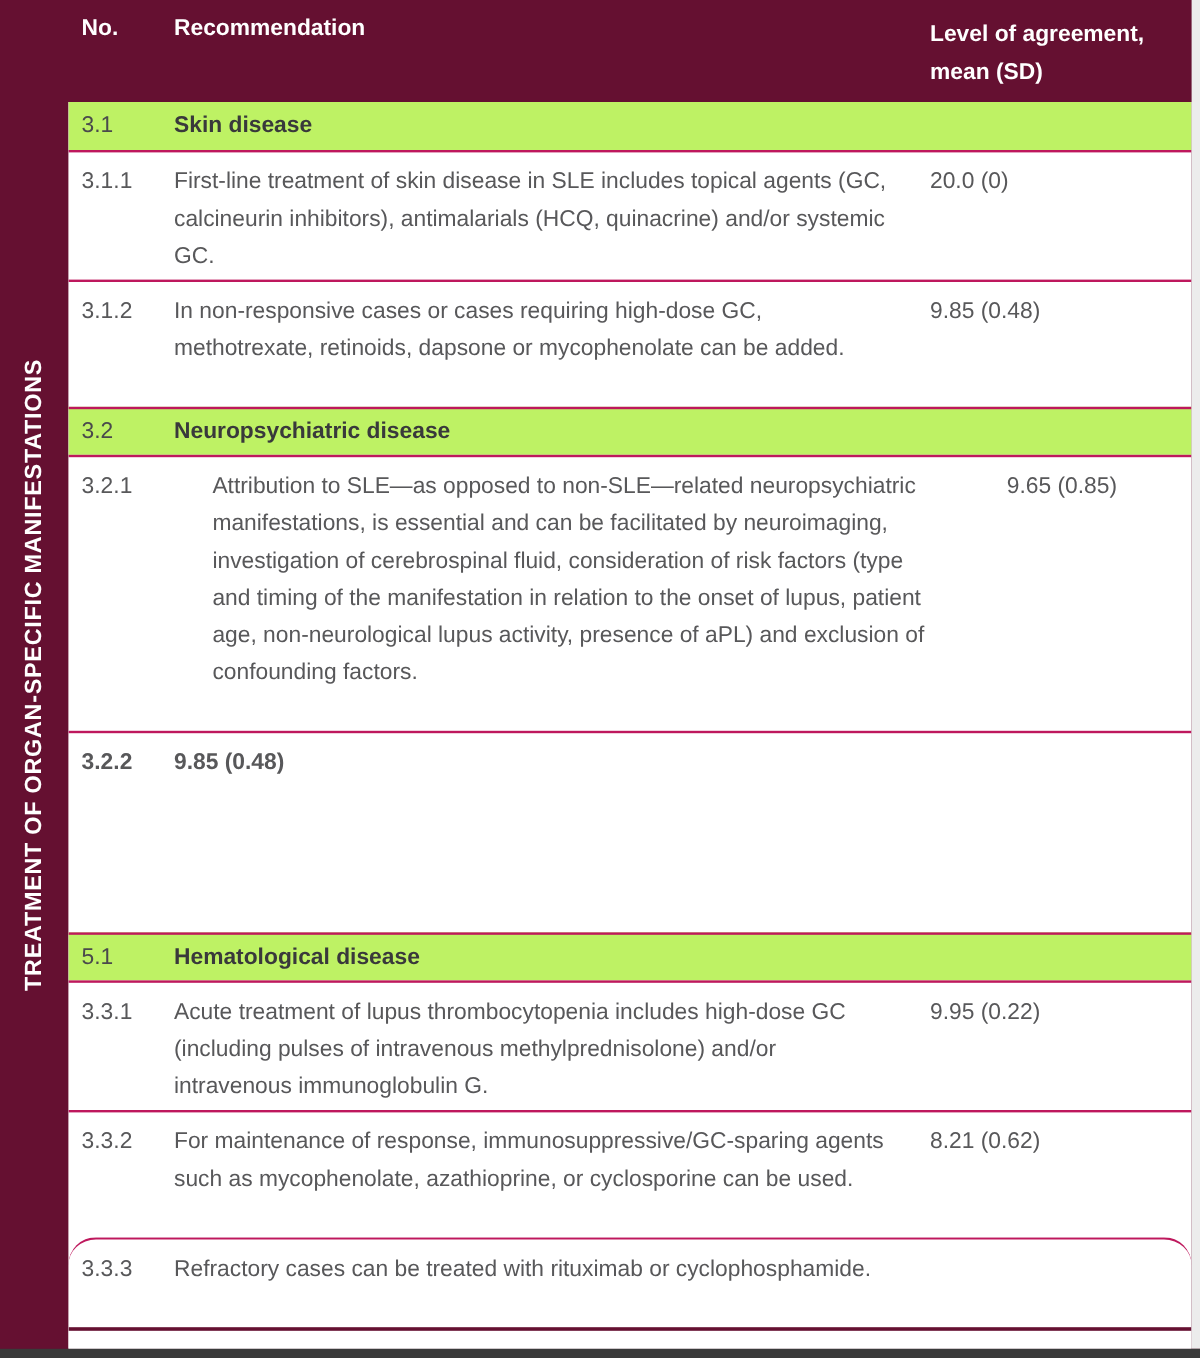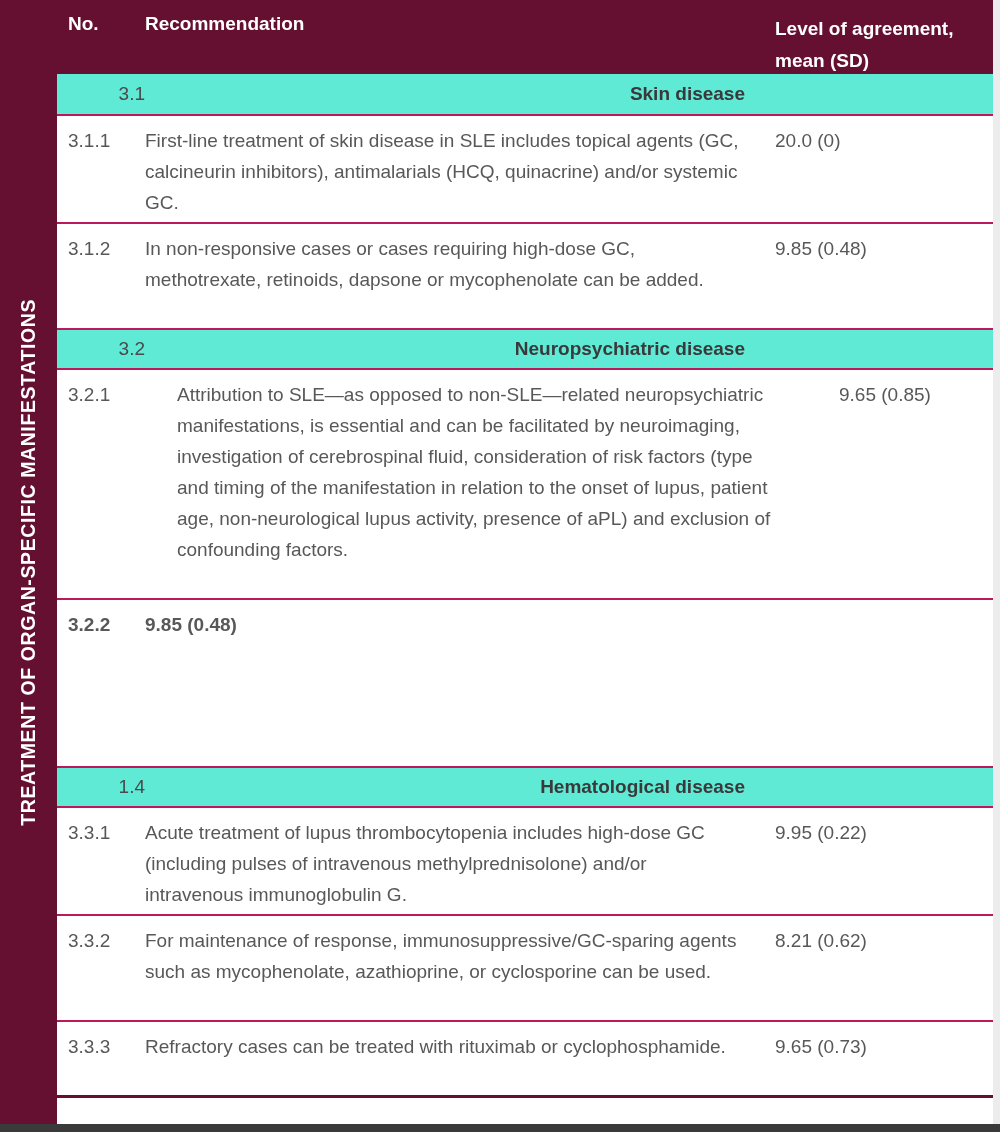--- a/index.html
+++ b/index.html
@@ -60,21 +60,21 @@
     flex-direction: column;
   }
 
   .grid-cols {
     display: grid;
     grid-template-columns: 88px 630px 1fr;
   }
 
   
   .thead {
-    height: 74px;
+    height: 85px;
     padding-top: 13px;
     color: #ffffff;
     font-weight: 700;
     font-size: 19px;
   }
   .thead .cell-no { padding-left: 11px; }
   .agr-head { line-height: 32px; padding-right: 8px; }
 
   
   .tbody {
@@ -93,28 +93,27 @@
 
   .row.item {
     padding-top: 9px;
     padding-bottom: 4px;
     line-height: 31px;
     color: #58585a;
   }
   .row.item.lines-3 { min-height: 106px; }
   .row.item.lines-7 { min-height: 230px; gap: 32px; }
   .row.item.lines-5 { min-height: 168px; font-weight: bold; }
-  .row.item.lines-2 { min-height: 75px; }
+  .row.item.lines-2 { min-height: 75px; border-radius: 23px; }
 
   .row.section {
     min-height: 40px;
-    background: #5eead4;
+    background: #bef264;
     align-items: center;
     color: #4a4a4c;
-    text-align: right;
   }
   .row.section .cell-rec {
     font-weight: 700;
     color: #39393b;
   }
 
   .bottom-rule {
     border-top: 3px solid #651031;
     flex: 1;
     background: #ffffff;
@@ -173,41 +172,40 @@
           <div class="cell-rec">Attribution to SLE—as opposed to non-SLE—related neuropsychiatric manifestations, is essential and can be facilitated by neuroimaging, investigation of cerebrospinal fluid, consideration of risk factors (type and timing of the manifestation in relation to the onset of lupus, patient age, non-neurological lupus activity, presence of aPL) and exclusion of confounding factors.</div>
           <div class="cell-agr">9.65 (0.85)</div>
         </div>
 
         <div class="row item lines-5 grid-cols">
           <div class="cell-no">3.2.2</div>
           <div class="cell-agr">9.85 (0.48)</div>
         </div>
 
         <div class="row section grid-cols">
-          <div class="cell-no">1.4</div>
+          <div class="cell-no">5.1</div>
           <div class="cell-rec">Hematological disease</div>
           <div class="cell-agr"></div>
         </div>
 
         <div class="row item lines-3 grid-cols">
           <div class="cell-no">3.3.1</div>
           <div class="cell-rec">Acute treatment of lupus thrombocytopenia includes high-dose GC (including pulses of intravenous methylprednisolone) and/or intravenous immunoglobulin G.</div>
           <div class="cell-agr">9.95 (0.22)</div>
         </div>
 
         <div class="row item lines-3 grid-cols">
           <div class="cell-no">3.3.2</div>
           <div class="cell-rec">For maintenance of response, immunosuppressive/GC-sparing agents such as mycophenolate, azathioprine, or cyclosporine can be used.</div>
           <div class="cell-agr">8.21 (0.62)</div>
         </div>
 
         <div class="row item lines-2 grid-cols">
           <div class="cell-no">3.3.3</div>
           <div class="cell-rec">Refractory cases can be treated with rituximab or cyclophosphamide.</div>
-          <div class="cell-agr">9.65 (0.73)</div>
         </div>
 
         <div class="bottom-rule"></div>
 
       </div>
     </div>
   </div>
 
   <div class="right-strip"></div>
   <div class="bottom-strip"></div>

